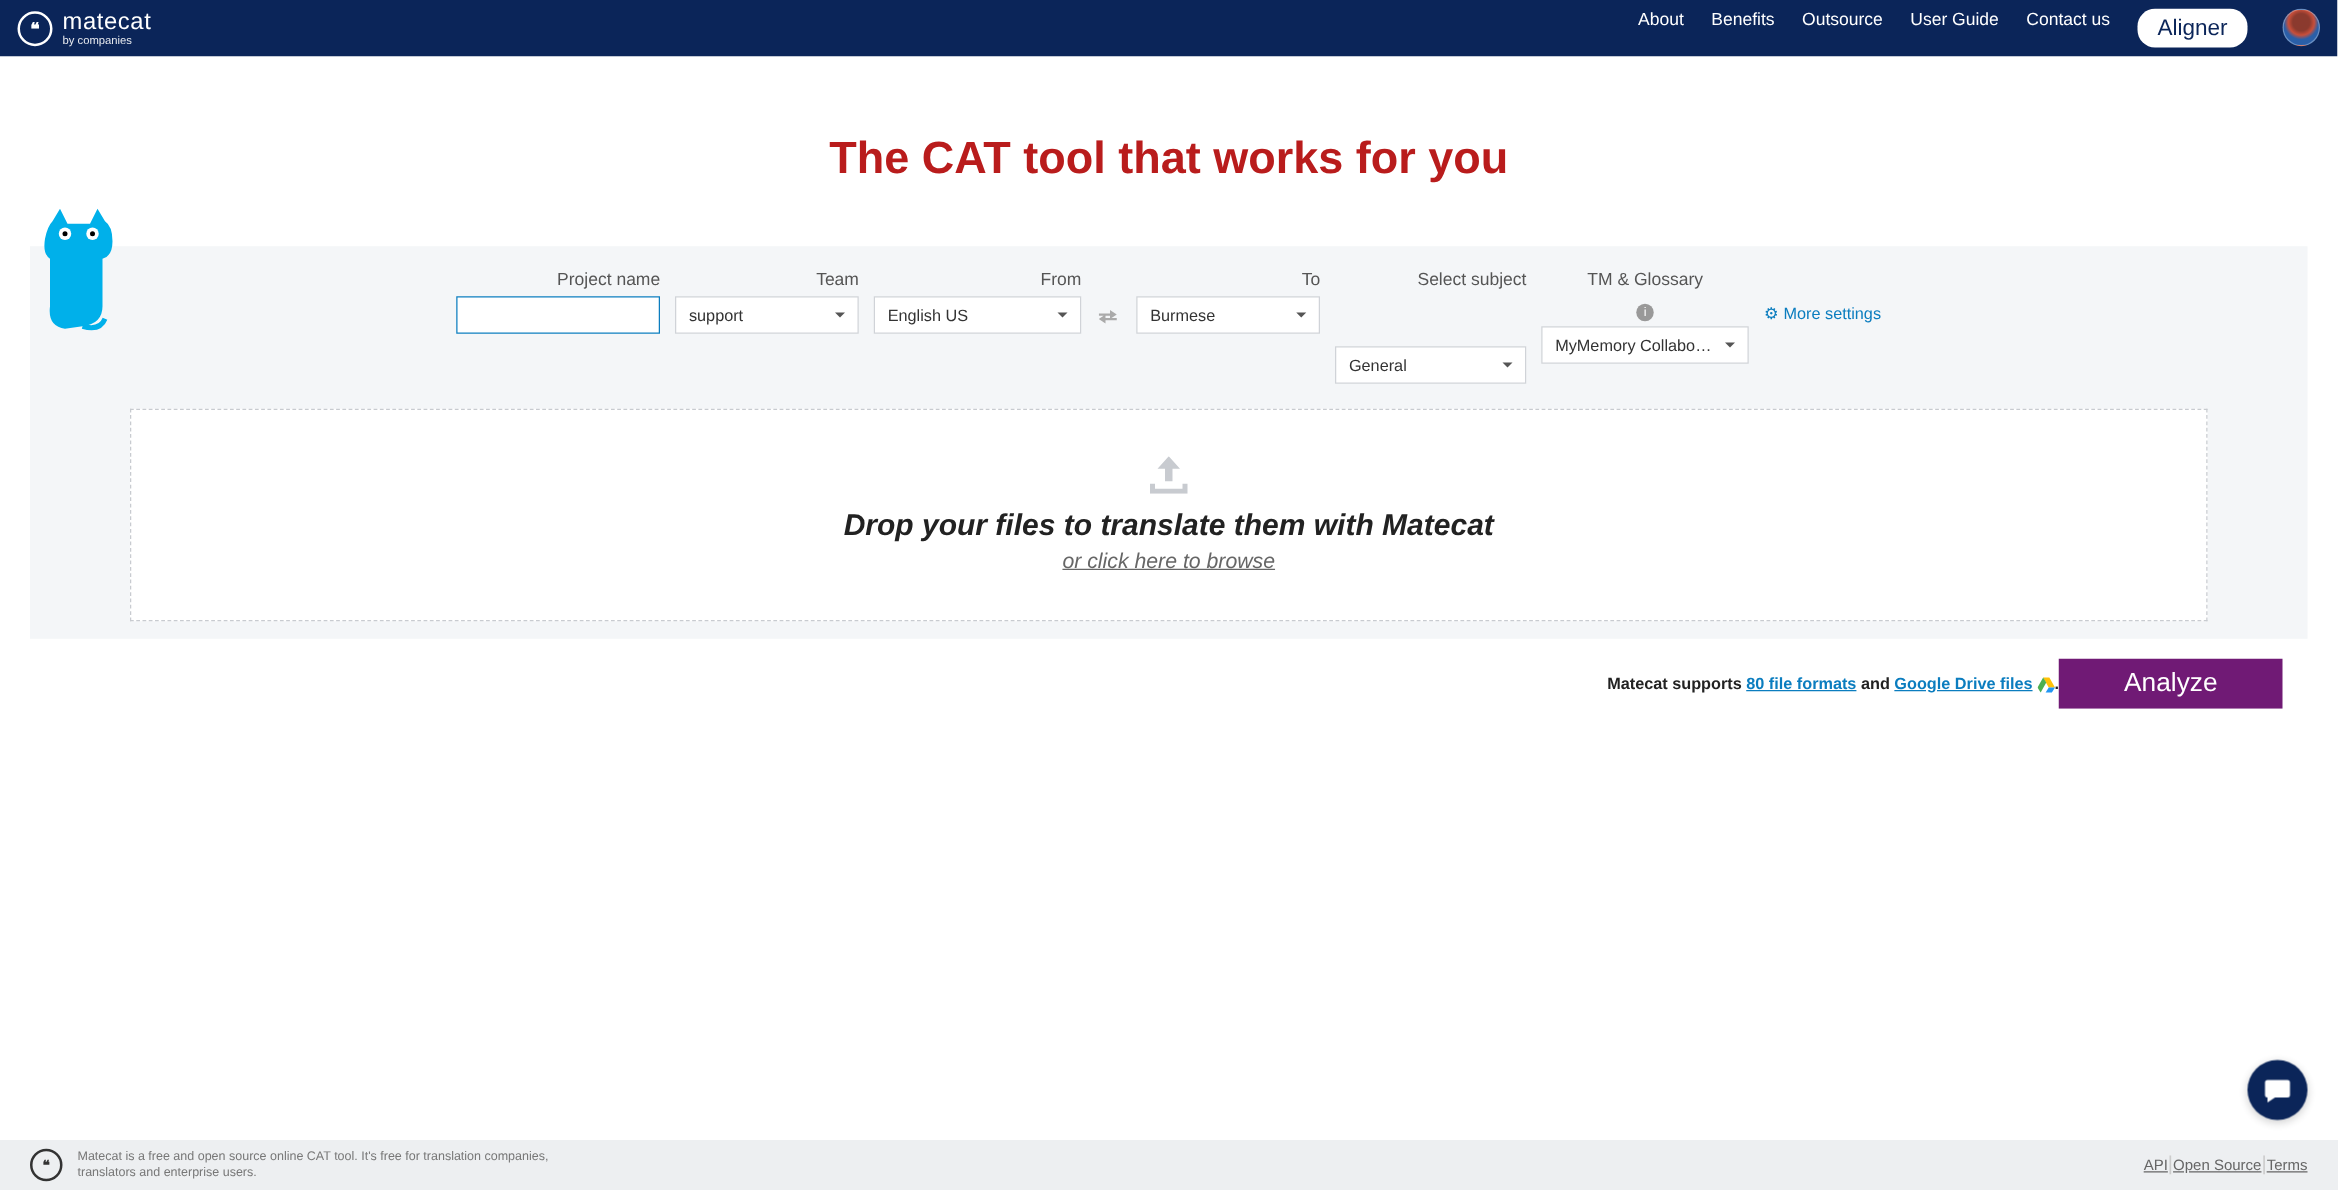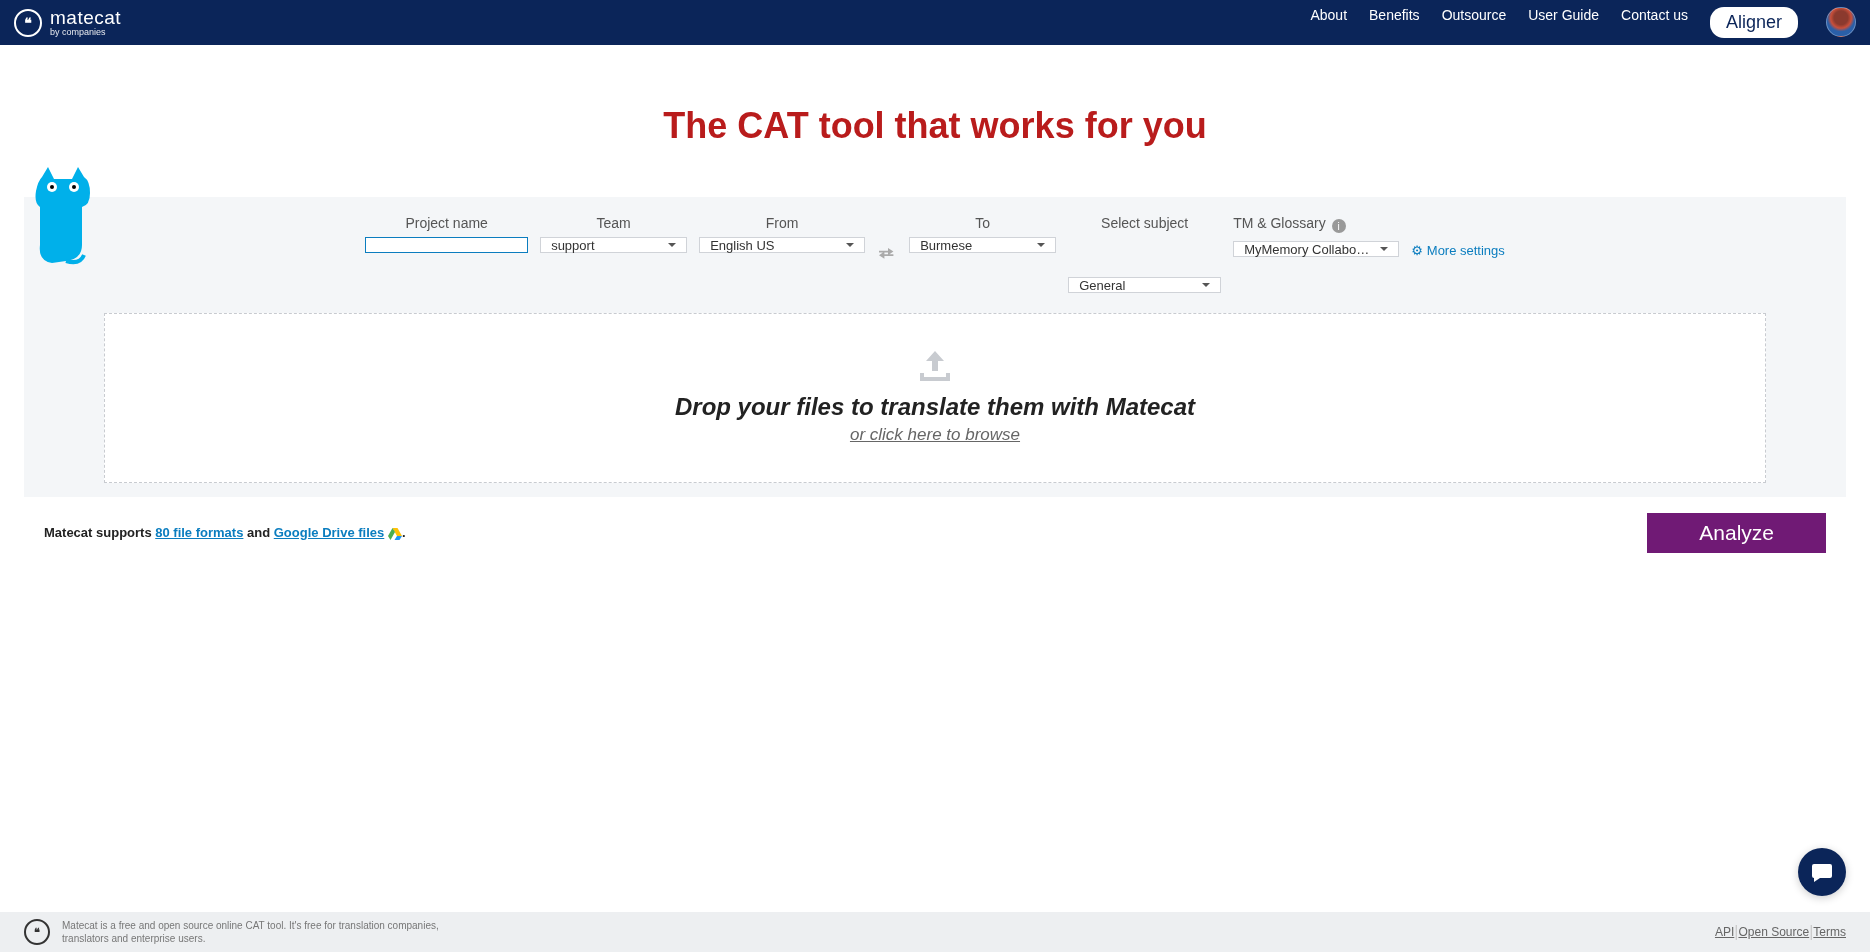--- a/index.html
+++ b/index.html
@@ -16,42 +16,42 @@
     .nav .pill { background: #fff; color: #0b2559; padding: 5px 16px; border-radius: 14px; font-size: 18px; font-weight: 500; }
     .avatar { width: 30px; height: 30px; border-radius: 50%; background: radial-gradient(circle at 50% 35%, #8b3a2e 30%, #c94f3a 45%, #2a5fa8 60%); margin-left: 6px; border: 1px solid rgba(255,255,255,0.3); }
     
     .hero { text-align: center; position: relative; }
     .hero h1 { color: #b91c1c; font-size: 36px; font-weight: 700; margin-top: 60px; margin-bottom: 50px; }
     .cat { position: absolute; left: 30px; top: 60px; width: 70px; }
     
     .panel { background: #f4f6f8; padding: 18px 0 14px 0; margin: 0 24px; }
     .fields { display: flex; gap: 12px; align-items: flex-start; justify-content: center; padding: 0 60px; }
     .field { display: flex; flex-direction: column; }
-    .field-label { color: #555; font-size: 14px; margin-bottom: 6px; }
-    .field-input, .dropdown { height: 16px; border: 1px solid #d0d3d8; background: #fff; padding: 0 10px; font-size: 13px; color: #333; display: flex; align-items: center; justify-content: space-between; position: relative; }
+    .field-label { color: #555; font-size: 14px; margin-bottom: 6px; text-align: right; }
+    .field-input, .dropdown { height: 30px; border: 1px solid #d0d3d8; background: #fff; padding: 0 10px; font-size: 13px; color: #333; display: flex; align-items: center; justify-content: space-between; position: relative; }
     .field-input { width: 163px; border-color: #0b7dbf; outline: none; }
     .dropdown { cursor: pointer; }
     .dropdown .caret { border-top: 4px solid #555; border-left: 4px solid transparent; border-right: 4px solid transparent; }
     .w-team { width: 147px; }
     .w-lang { width: 166px; }
     .w-subj { width: 153px; margin-top: 40px; }
     .w-tm { width: 166px; }
     .swap { width: 20px; height: 30px; display: flex; align-items: center; justify-content: center; margin-top: 24px; color: #aaa; cursor: pointer; }
-    .info-wrap { display: flex; align-items: center; gap: 6px; }
+    .info-wrap { display: flex; align-items: center; gap: 6px; flex-direction: column; }
     .info-icon { width: 14px; height: 14px; border-radius: 50%; background: #999; color: #fff; font-size: 10px; display: flex; align-items: center; justify-content: center; }
     .more-settings { display: flex; align-items: center; gap: 4px; color: #0b7dbf; font-size: 13px; margin-top: 28px; cursor: pointer; }
     .gear { color: #0b7dbf; }
     .tm-text { white-space: nowrap; overflow: hidden; text-overflow: ellipsis; max-width: 128px; }
     
     .drop-zone { margin: 20px 80px 0 80px; border: 1px dashed #c8cbd0; background: #fff; height: 170px; display: flex; flex-direction: column; align-items: center; justify-content: center; font-style: italic; }
     .drop-zone .upload-icon { color: #bfc2c7; margin-bottom: 12px; }
     .drop-zone .drop-title { font-size: 24px; font-weight: 700; color: #222; }
     .drop-zone .drop-sub { color: #666; font-size: 17px; text-decoration: underline; margin-top: 4px; cursor: pointer; }
     
-    .below-panel { display: flex; justify-content: space-between; align-items: center; margin: 16px 44px 0 44px; }
+    .below-panel { display: flex; justify-content: flex-end; align-items: center; margin: 16px 44px 0 44px; }
     .support-text { color: #222; font-size: 13px; font-weight: 600; }
     .support-text a { color: #0b7dbf; text-decoration: underline; }
     .drive-icon { display: inline-block; width: 14px; height: 14px; vertical-align: middle; }
     .analyze-btn { background: #701a75; color: #fff; font-size: 21px; border: none; padding: 8px 52px; cursor: pointer; }
     
     .footer { position: fixed; bottom: 0; left: 0; right: 0; background: #edeff1; height: 40px; display: flex; align-items: center; justify-content: space-between; padding: 0 24px; }
     .footer-left { display: flex; align-items: center; gap: 12px; }
     .footer-logo { width: 26px; height: 26px; border: 2px solid #333; border-radius: 50%; display: flex; align-items: center; justify-content: center; font-size: 11px; font-weight: bold; color: #333; }
     .footer-text { color: #777; font-size: 10px; line-height: 1.3; max-width: 400px; }
     .footer-right { display: flex; align-items: center; }

